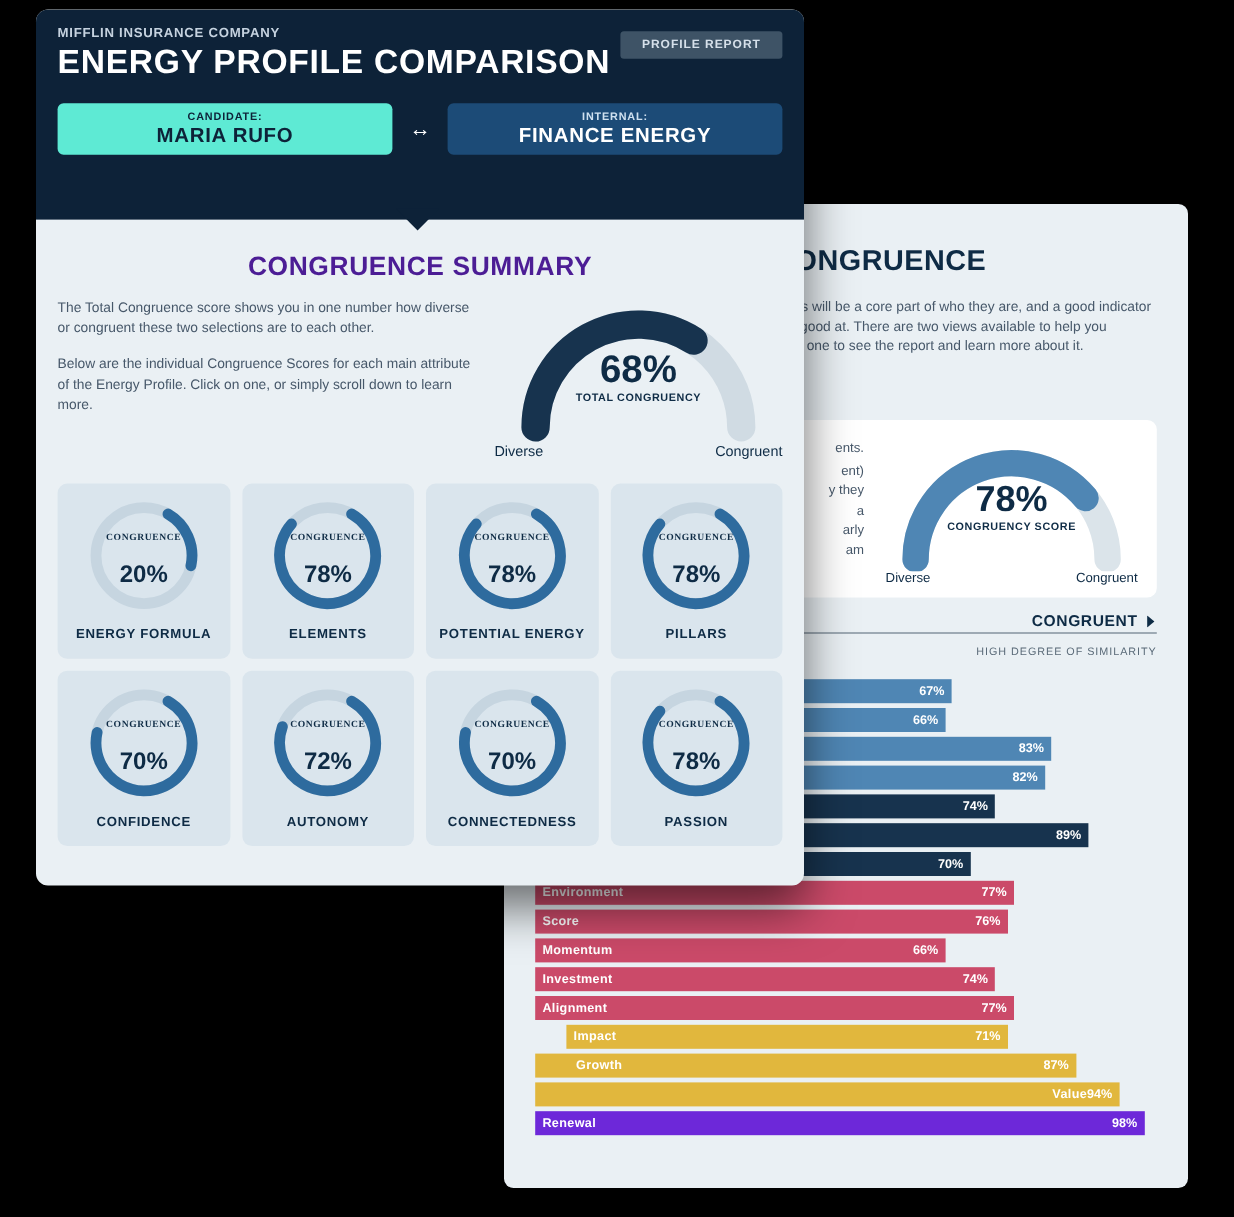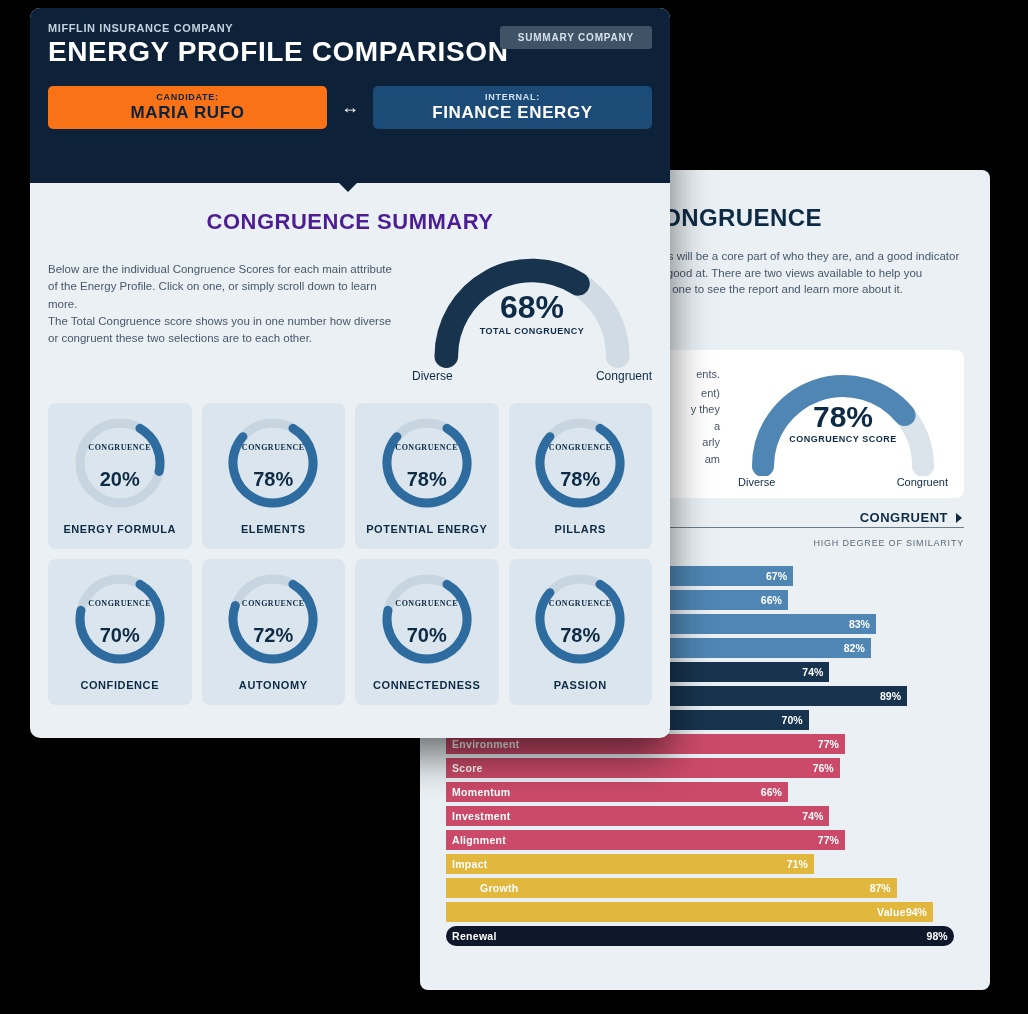--- a/index.html
+++ b/index.html
@@ -109,21 +109,21 @@
   }
   .compare-row {
     display:flex; gap:14px; align-items:center; margin-top:18px;
   }
   .compare-card {
     flex:1; border-radius:5px; text-align:center;
     padding:6px 0 6px 0; cursor:pointer;
   }
   .compare-card .sub { font-size:9px; font-weight:800; letter-spacing:0.7px; }
   .compare-card .main { font-size:17px; font-weight:900; letter-spacing:0.6px; margin-top:1px; }
-  .compare-left { background:#f97316; color:#0d2238; }
+  .compare-left { background:#5eead4; color:#0d2238; }
   .compare-right { background:#1c4b77; color:#cfe1f0; }
   .compare-right .main { color:#fff; }
   .swap-icon { color:#fff; font-size:18px; }
 
   .front-pointer {
     position:absolute; left:300px; top:166px;
     width:0; height:0;
     border-left:18px solid transparent;
     border-right:18px solid transparent;
     border-top:18px solid #0d2238;
@@ -288,73 +288,73 @@
       <span class="vl">74%</span>
     </div>
   </div>
       <div class="bar-row">
     <div class="bar-fill" style="width:77.0%; background:#cb4a69;">
       <span class="nm">Alignment</span>
       <span class="vl">77%</span>
     </div>
   </div>
       <div class="bar-row">
-    <div class="bar-fill" style="width:71.0%; background:#e1b73d;">
+    <div class="bar-fill" style="width:71.0%; background:#e1b73d;margin-left:26px;">
       <span class="nm">Impact</span>
       <span class="vl">71%</span>
     </div>
   </div>
       <div class="bar-row">
     <div class="bar-fill" style="width:87.0%; background:#e1b73d;padding-left:34px;">
       <span class="nm">Growth</span>
       <span class="vl">87%</span>
     </div>
   </div>
       <div class="bar-row">
     <div class="bar-fill" style="width:94.0%; background:#e1b73d;justify-content:flex-end;">
       <span class="nm">Value</span>
       <span class="vl">94%</span>
     </div>
   </div>
       <div class="bar-row">
-    <div class="bar-fill" style="width:98.0%; background:#0f172a;border-radius:10px;">
+    <div class="bar-fill" style="width:98.0%; background:#6d28d9;">
       <span class="nm">Renewal</span>
       <span class="vl">98%</span>
     </div>
   </div>
     </div>
 </div>
 
 <div class="panel-front">
   <div class="front-header">
     <div class="company-line condensed">MIFFLIN INSURANCE COMPANY</div>
     <div class="report-title condensed">ENERGY PROFILE COMPARISON</div>
-    <div class="summary-btn condensed">SUMMARY COMPANY</div>
+    <div class="summary-btn condensed">PROFILE REPORT</div>
 
     <div class="compare-row">
       <div class="compare-card compare-left condensed">
         <div class="sub">CANDIDATE:</div>
         <div class="main">MARIA RUFO</div>
       </div>
       <div class="swap-icon">↔</div>
       <div class="compare-card compare-right condensed">
         <div class="sub">INTERNAL:</div>
         <div class="main">FINANCE ENERGY</div>
       </div>
     </div>
   </div>
   <div class="front-pointer"></div>
 
   <div class="front-body">
     <div class="cs-title condensed">CONGRUENCE SUMMARY</div>
 
     <div class="cs-row">
       <div class="cs-text">
+        <p>The Total Congruence score shows you in one number how diverse or congruent these two selections are to each other.</p>
         <p style="margin-top:12px;">Below are the individual Congruence Scores for each main attribute of the Energy Profile. Click on one, or simply scroll down to learn more.</p>
-        <p>The Total Congruence score shows you in one number how diverse or congruent these two selections are to each other.</p>
       </div>
       <div class="big-gauge-wrap">
         <svg class="gauge-svg" width="230" height="120" viewBox="0 0 200 112">
           <path d="M20 100 A80 80 0 0 1 180 100" stroke="#d0dbe3" stroke-width="22" fill="none" stroke-linecap="round"></path>
           <path id="front-gauge-arc" d="M20 100 A80 80 0 0 1 142.9 32.5" stroke="#17334e" stroke-width="22" fill="none" stroke-linecap="round"></path>
         </svg>
         <div class="big-gauge-center">
           <div class="pct condensed"><span>68</span>%</div>
           <div class="lbl condensed">TOTAL CONGRUENCY</div>
         </div>

